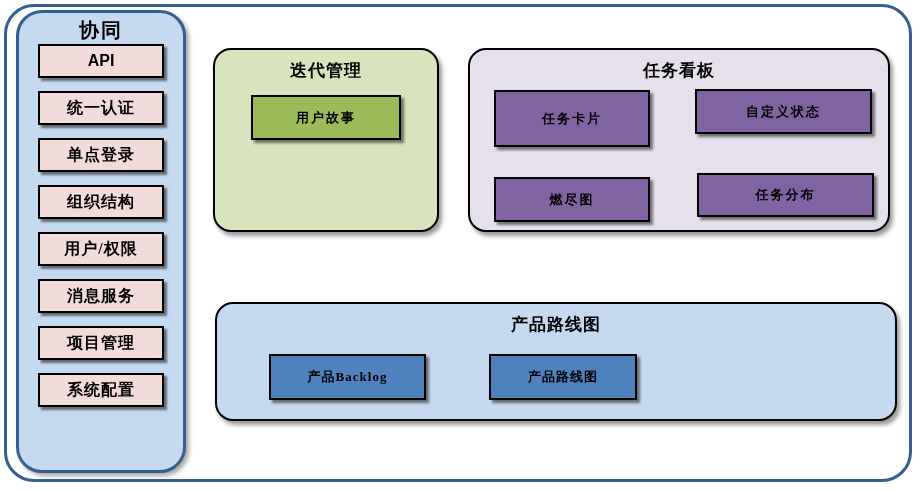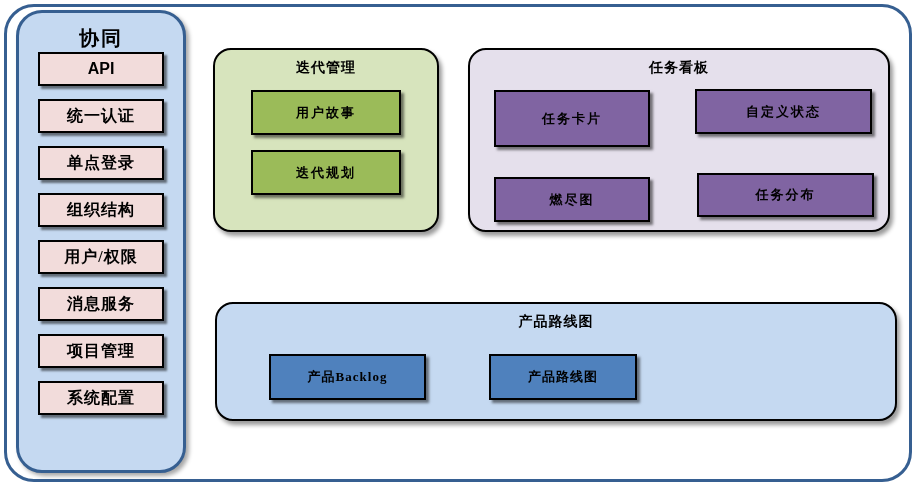--- a/index.html
+++ b/index.html
@@ -19,21 +19,21 @@
 
   
   .sidebar {
     position:absolute; left:16px; top:10px; width:170px; height:463px;
     background:var(--sidebar-fill,#C5D9F1);
     border:3px solid var(--sidebar-border,#365F91);
     border-radius:26px;
     box-shadow:3px 3px 4px rgba(0,0,0,0.35);
   }
   .sidebar-title {
-    text-align:center; padding-top:12px;
+    text-align:center; padding-top:4px;
     font-size:20px; font-weight:bold; letter-spacing:2px;
   }
   .sidebar-items {
     display:flex; flex-direction:column; align-items:center;
     gap:13px; 
   }
   .pill {
     width:126px; height:34px; flex:0 0 34px;
     background:var(--sidebar-item-fill,#F2DCDB);
     border:2.5px solid var(--item-border,#000);
@@ -45,21 +45,21 @@
   .pill-label.latin { font-family:"Liberation Sans", sans-serif; letter-spacing:0; }
 
   
   .group {
     position:absolute;
     border:2.5px solid var(--item-border,#000);
     border-radius:18px;
     box-shadow:3px 4px 4px rgba(0,0,0,0.4);
   }
   .group-title {
-    text-align:center; font-weight:bold; font-size:14px;
+    text-align:center; font-weight:bold; font-size:17px;
     padding-top:9px; letter-spacing:1px;
   }
   .group-iteration {
     left:213px; top:48px; width:226px; height:184px;
     background:var(--iteration-fill,#D7E4BD);
   }
   .group-kanban {
     left:468px; top:48px; width:422px; height:184px;
     background:var(--kanban-fill,#E5E0EC);
   }
@@ -132,23 +132,20 @@
     </div>
   </div>
 </div>
 
 <div class="group group-iteration">
   <div class="group-title">迭代管理</div>
   <div class="iteration-items">
     <div class="card card-green">
       <span>用户故事</span>
     </div>
-    <div class="card card-green">
-      <span>迭代规划</span>
-    </div>
   </div>
 </div>
 
 <div class="group group-kanban">
   <div class="group-title">任务看板</div>
   <div class="card card-purple pos-k1">
     <span>任务卡片</span>
   </div>
   <div class="card card-purple pos-k2">
     <span>自定义状态</span>

